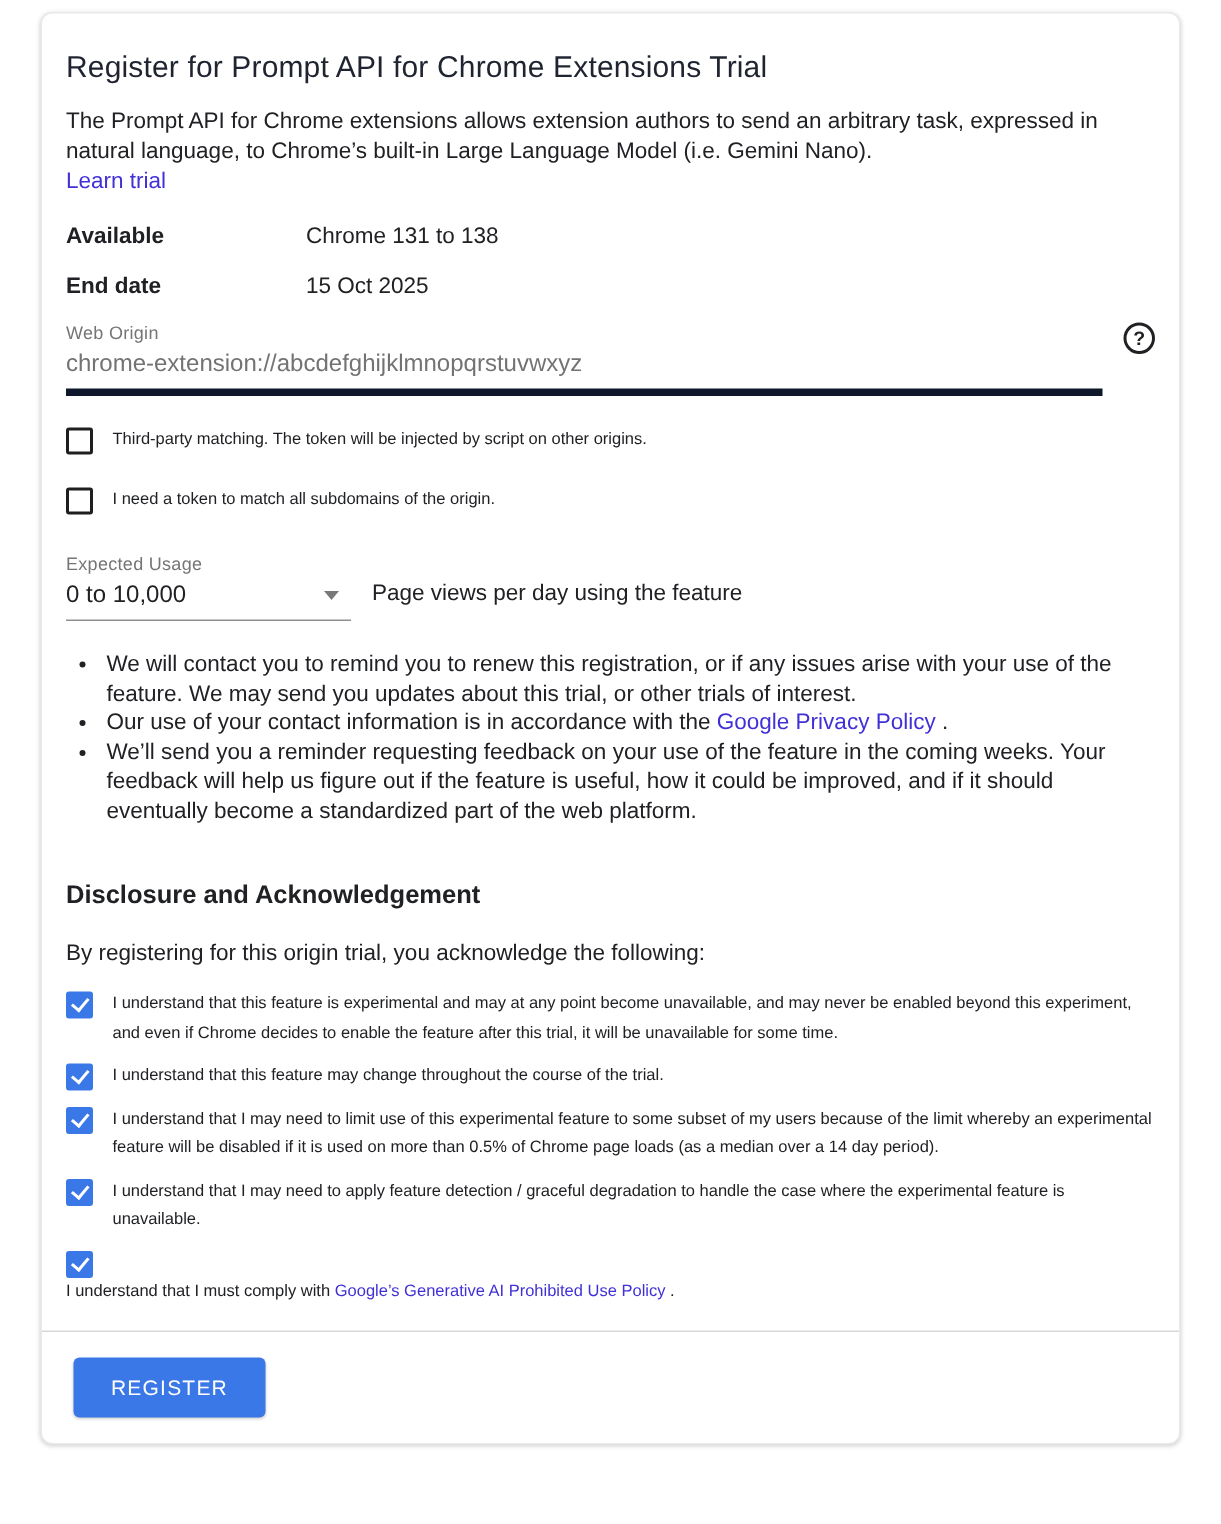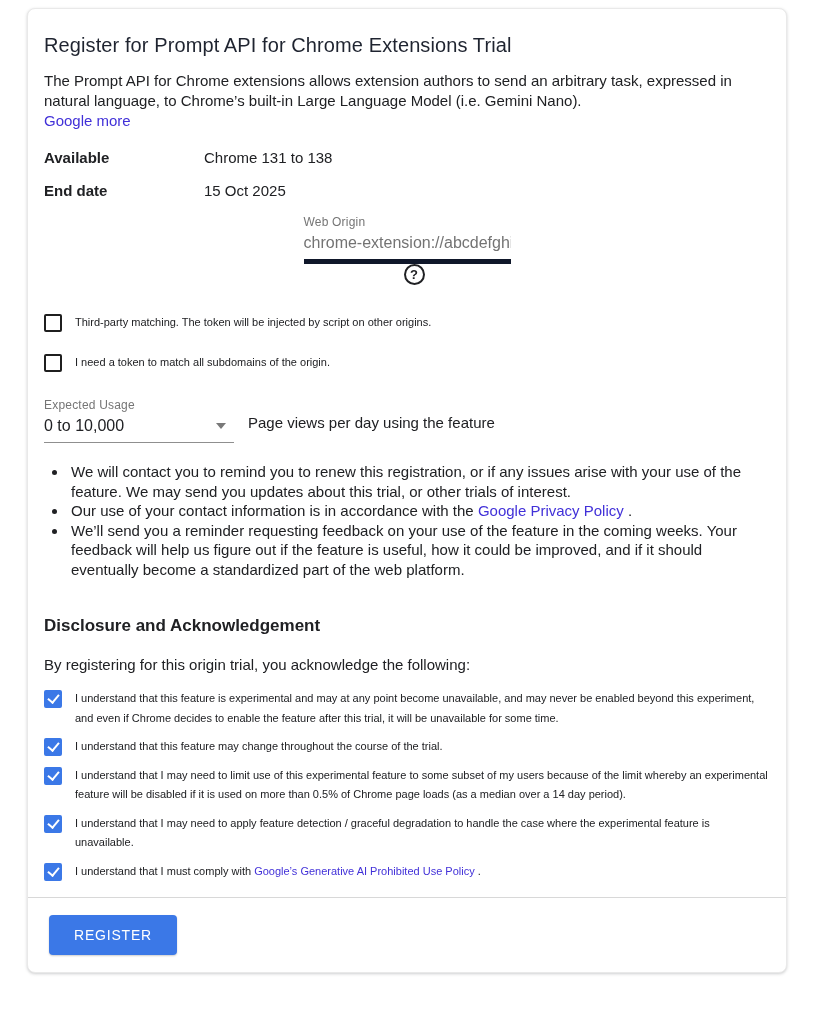--- a/index.html
+++ b/index.html
@@ -42,21 +42,21 @@
   }
   .learn-more { display: inline-block; margin-top: 2px; font-size: 15px; }
 
   
   .detail-rows { margin-top: 19px; }
   .detail-row { display: flex; margin-bottom: 16px; font-size: 15px; }
   .detail-label { width: 160px; font-weight: 700; }
   .detail-value { flex: 1; }
 
   
-  .field-row { display: flex; align-items: center; margin-top: 14px; flex-direction: column; }
+  .field-row { display: flex; align-items: flex-start; margin-top: 14px; }
   .field { flex: 1; }
   .field-label { font-size: 12px; color: #757575; letter-spacing: .2px; }
   .field-value {
     font-size: 16px;
     color: #737373;
     padding: 5px 0 7px 0;
     border-bottom: 5px solid #0f172a;
     width: 100%;
     background: transparent;
     border-top: none; border-left: none; border-right: none;
@@ -94,21 +94,21 @@
     position: absolute;
     left: 4px; top: 0px;
     width: 5px; height: 9px;
     border: solid #fff;
     border-width: 0 2px 2px 0;
     transform: rotate(40deg);
   }
 
   
   .usage-block { margin-top: 26px; }
-  .usage-row { display: flex; align-items: center; }
+  .usage-row { display: flex; align-items: flex-end; }
   .select {
     width: 190px;
     border-bottom: 1px solid #8f8f8f;
     display: flex; align-items: center; justify-content: space-between;
     padding: 5px 4px 7px 0;
     font-size: 16px;
     cursor: pointer;
   }
   .select-arrow {
     width: 0; height: 0;
@@ -119,21 +119,21 @@
   }
   .usage-hint { font-size: 15px; margin: 0 0 10px 14px; }
 
   
   .section-heading { font-size: 17px; font-weight: 700; margin-top: 37px; }
   .notices-list { margin: 19px 0 0 24px; font-size: 15px; line-height: 19.5px; max-width: 712px; }
   .notices-list li { margin: 0; padding-left: 3px; }
   .intro-text { margin-top: 20px; font-size: 15px; }
   .ack-list { margin-top: 16px; }
   .ack-list .cb-row { margin-bottom: 9px; max-width: 724px; }
-  .ack-list .cb-row:last-child { margin-bottom: 2px; }
+  .ack-list .cb-row:last-child { margin-bottom: 2px; flex-direction: column; }
 
   
   .card-footer {
     border-top: 1px solid #d8d8d8;
     padding: 17px 21px 17px 21px;
   }
   .register-button {
     background: #3b78e7;
     color: #fff;
     border: none;
@@ -149,21 +149,21 @@
 </style>
 </head>
 <body>
 
 <div class="card">
   <div class="card-body">
 
     <h1 class="page-title">Register for Prompt API for Chrome Extensions Trial</h1>
 
     <p class="description">The Prompt API for Chrome extensions allows extension authors to send an arbitrary task, expressed in natural language, to Chrome’s built-in Large Language Model (i.e. Gemini Nano).</p>
-    <a class="link learn-more">Google more</a>
+    <a class="link learn-more">Learn trial</a>
 
     <div class="detail-rows">
       <div class="detail-row">
         <div class="detail-label">Available</div>
         <div class="detail-value">Chrome 131 to 138</div>
       </div>
       <div class="detail-row">
         <div class="detail-label">End date</div>
         <div class="detail-value">15 Oct 2025</div>
       </div>

